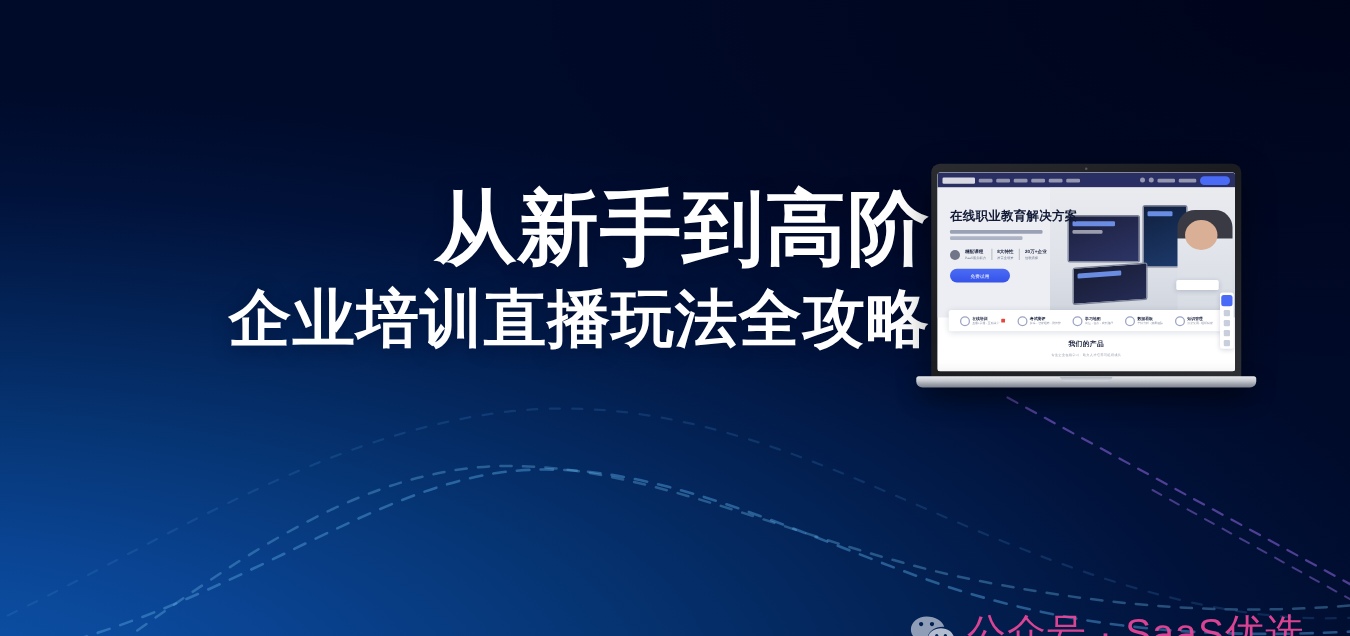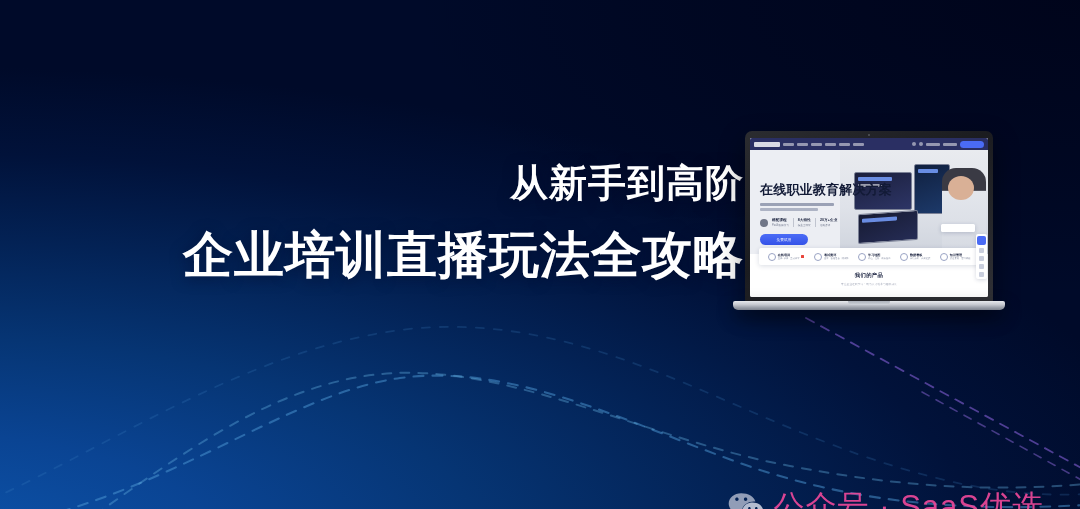--- a/index.html
+++ b/index.html
@@ -27,21 +27,21 @@
   }
   .deco-svg{position:absolute;inset:0;width:1080px;height:509px;}
 
   
   .headline{
     position:absolute;left:44px;top:150px;width:700px;
     text-align:right;color:#ffffff;
     font-weight:bold;letter-spacing:1px;
     text-shadow:0 2px 14px rgba(0,10,40,.55);
   }
-  .headline .l1{display:block;font-size:38px;line-height:66px;}
+  .headline .l1{display:block;font-size:65px;line-height:66px;}
   .headline .l2{display:block;font-size:50px;line-height:66px;margin-top:6px;}
 
   
   .laptop{position:absolute;left:733px;top:131px;width:272px;height:190px;}
   .lid{
     position:absolute;left:12px;top:0;width:248px;height:172px;
     background:linear-gradient(150deg,#2b2c30 0%,#1b1c20 45%,#303136 100%);
     border-radius:7px 7px 3px 3px;
     padding:7px 5px 6px 5px;box-sizing:border-box;
     box-shadow:0 10px 26px rgba(0,0,0,.45);
@@ -91,21 +91,21 @@
   .person{
     position:absolute;right:2px;top:18px;width:44px;height:86px;
     background:linear-gradient(180deg,#3a3a44 0%,#3a3a44 26%,#e3e6ec 27%,#d6dae2 100%);
     border-radius:14px 14px 0 0;
   }
   .person:after{
     content:"";position:absolute;left:6px;top:8px;width:26px;height:24px;border-radius:50%;
     background:#d9b096;
   }
   .hero-copy{position:absolute;left:10px;top:16px;width:92px;}
-  .hero-h1{font-size:13px;font-weight:bold;color:#121a36;letter-spacing:.2px;white-space:nowrap;margin-top:15px;}
+  .hero-h1{font-size:10px;font-weight:bold;color:#121a36;letter-spacing:.2px;white-space:nowrap;}
   .hero-sub{margin-top:4px;width:74px;height:3px;border-radius:1px;background:rgba(40,55,95,.42);}
   .hero-sub2{margin-top:2px;width:58px;height:3px;border-radius:1px;background:rgba(40,55,95,.32);}
   .stats{display:flex;align-items:center;gap:4px;margin-top:7px;}
   .stat-dot{width:8px;height:8px;border-radius:50%;background:#5a6073;opacity:.85;flex:none;}
   .stat{display:flex;flex-direction:column;gap:1px;}
   .stat b{font-size:3.6px;color:#19213d;letter-spacing:.1px;white-space:nowrap;}
   .stat i{font-size:2.6px;color:#767d92;font-style:normal;white-space:nowrap;}
   .stat-sep{width:1px;height:9px;background:rgba(60,70,100,.25);}
   .cta{
     margin-top:7px;width:48px;height:11px;border-radius:6px;

